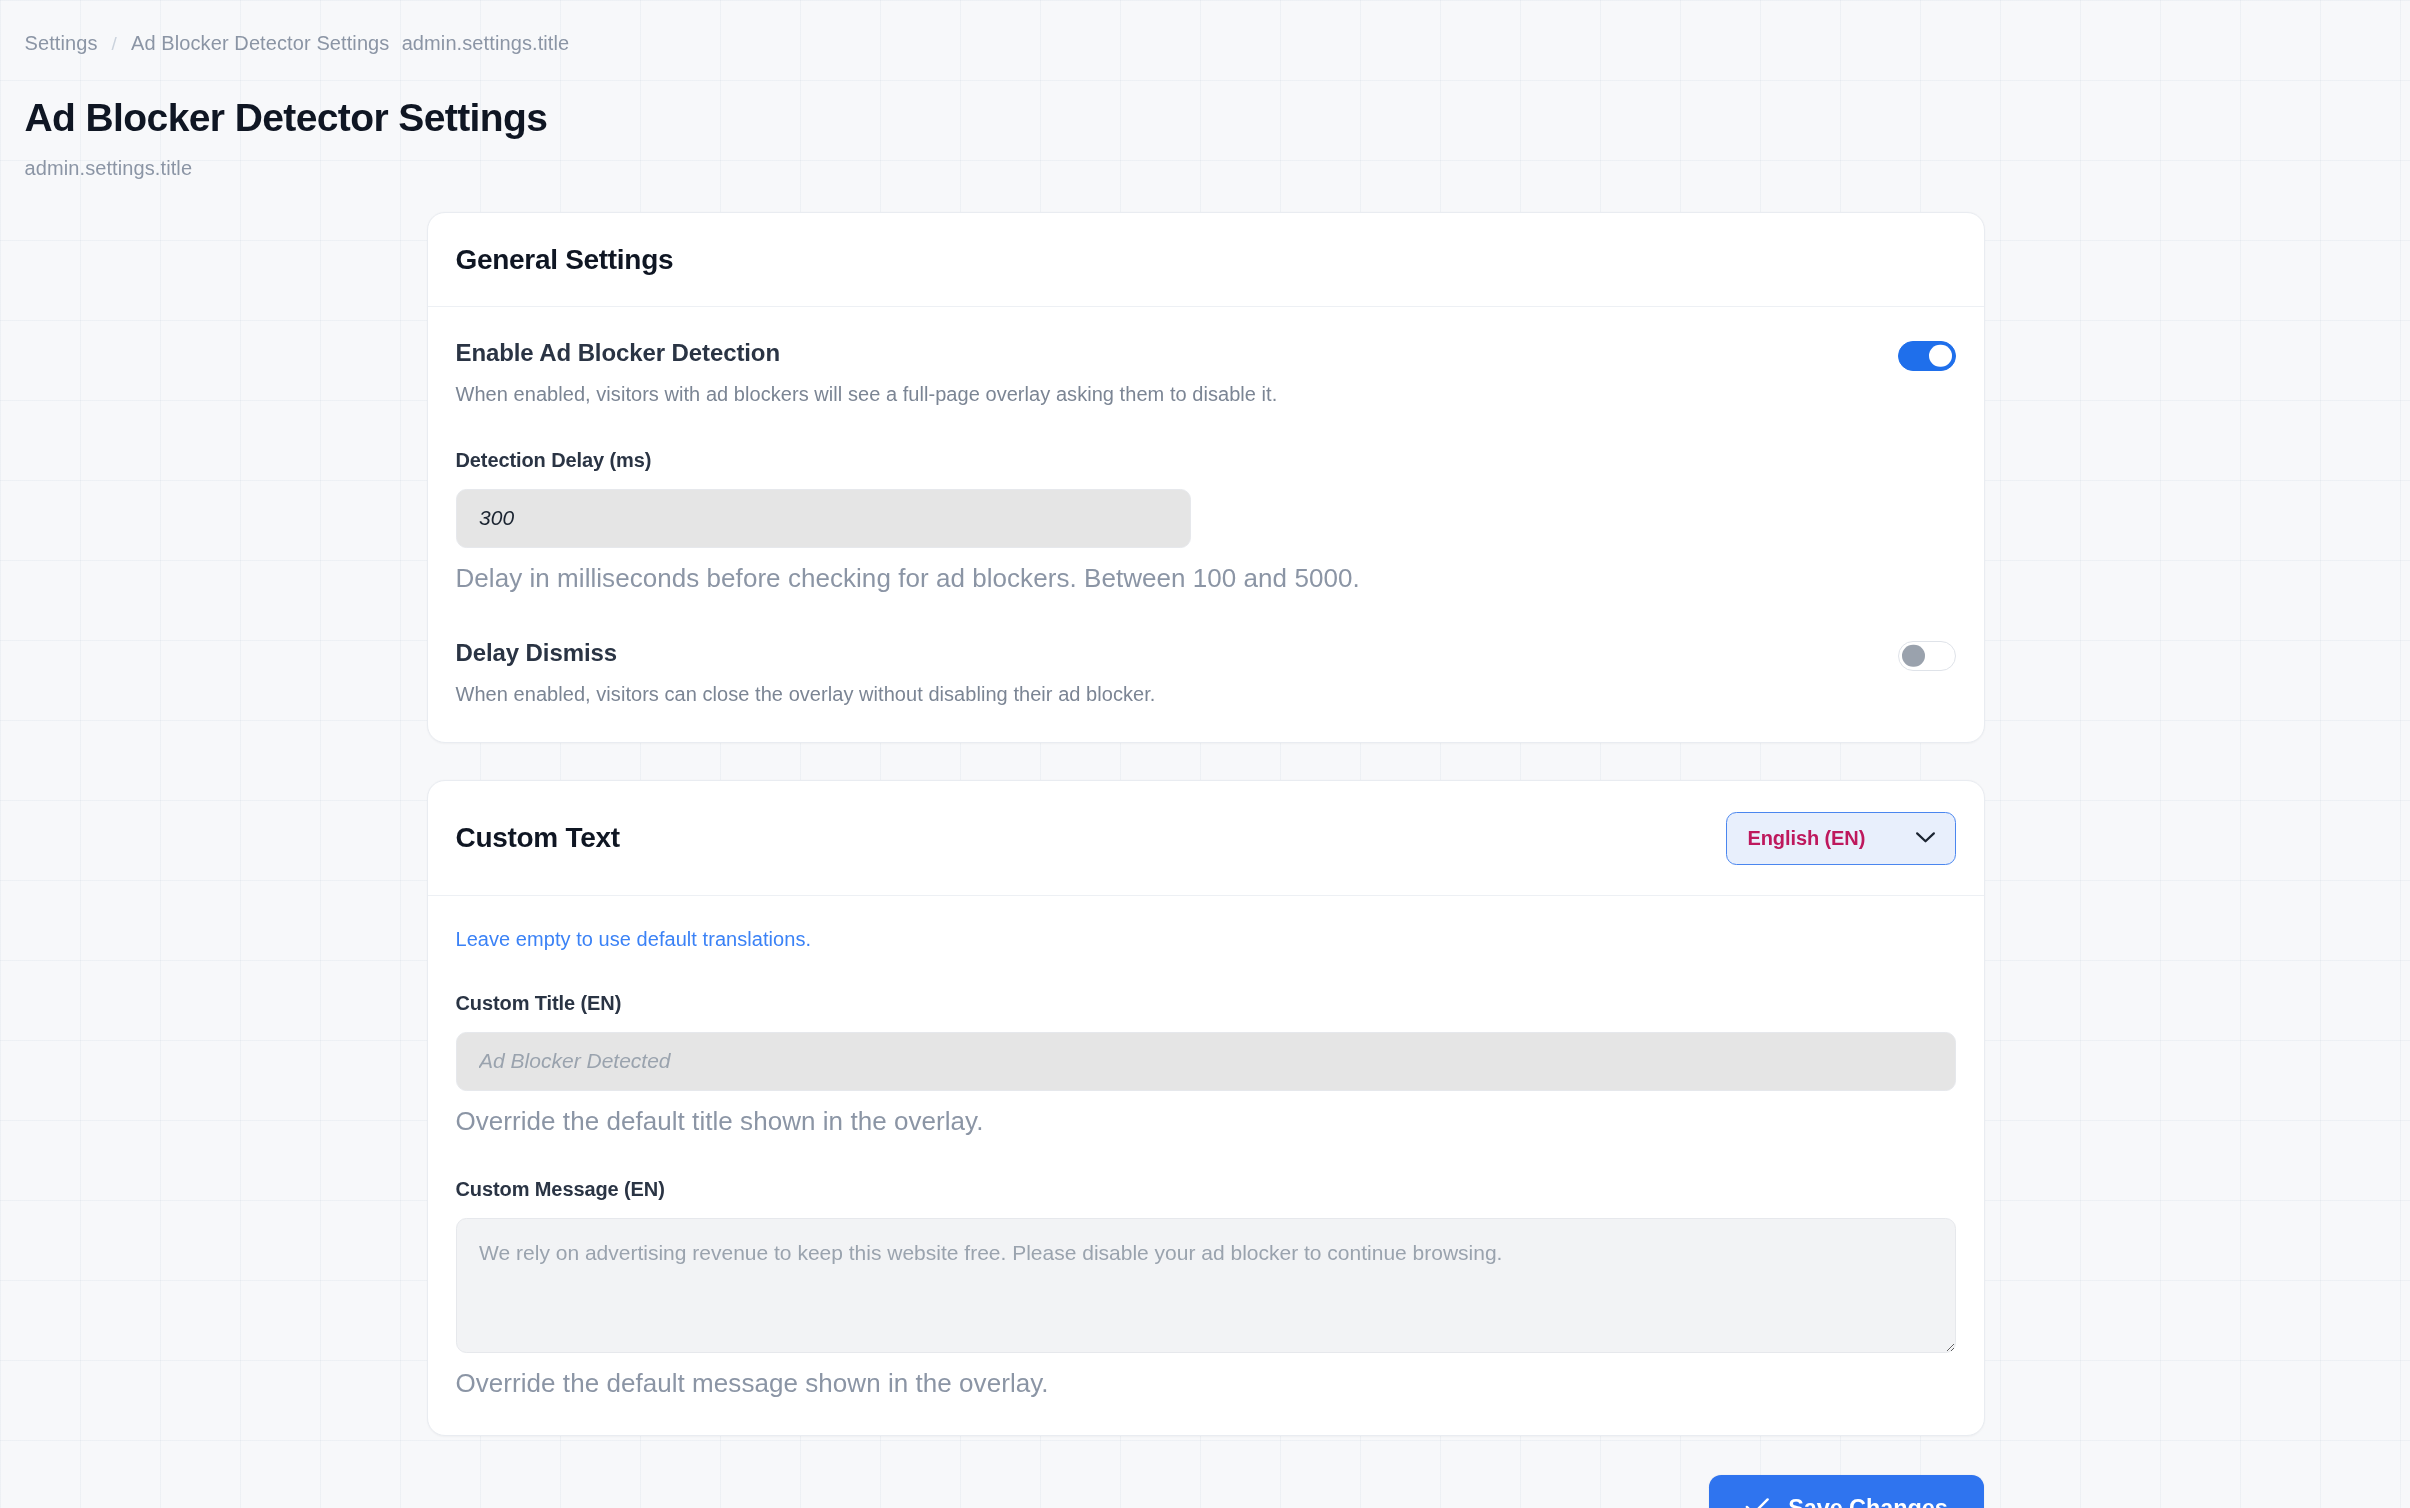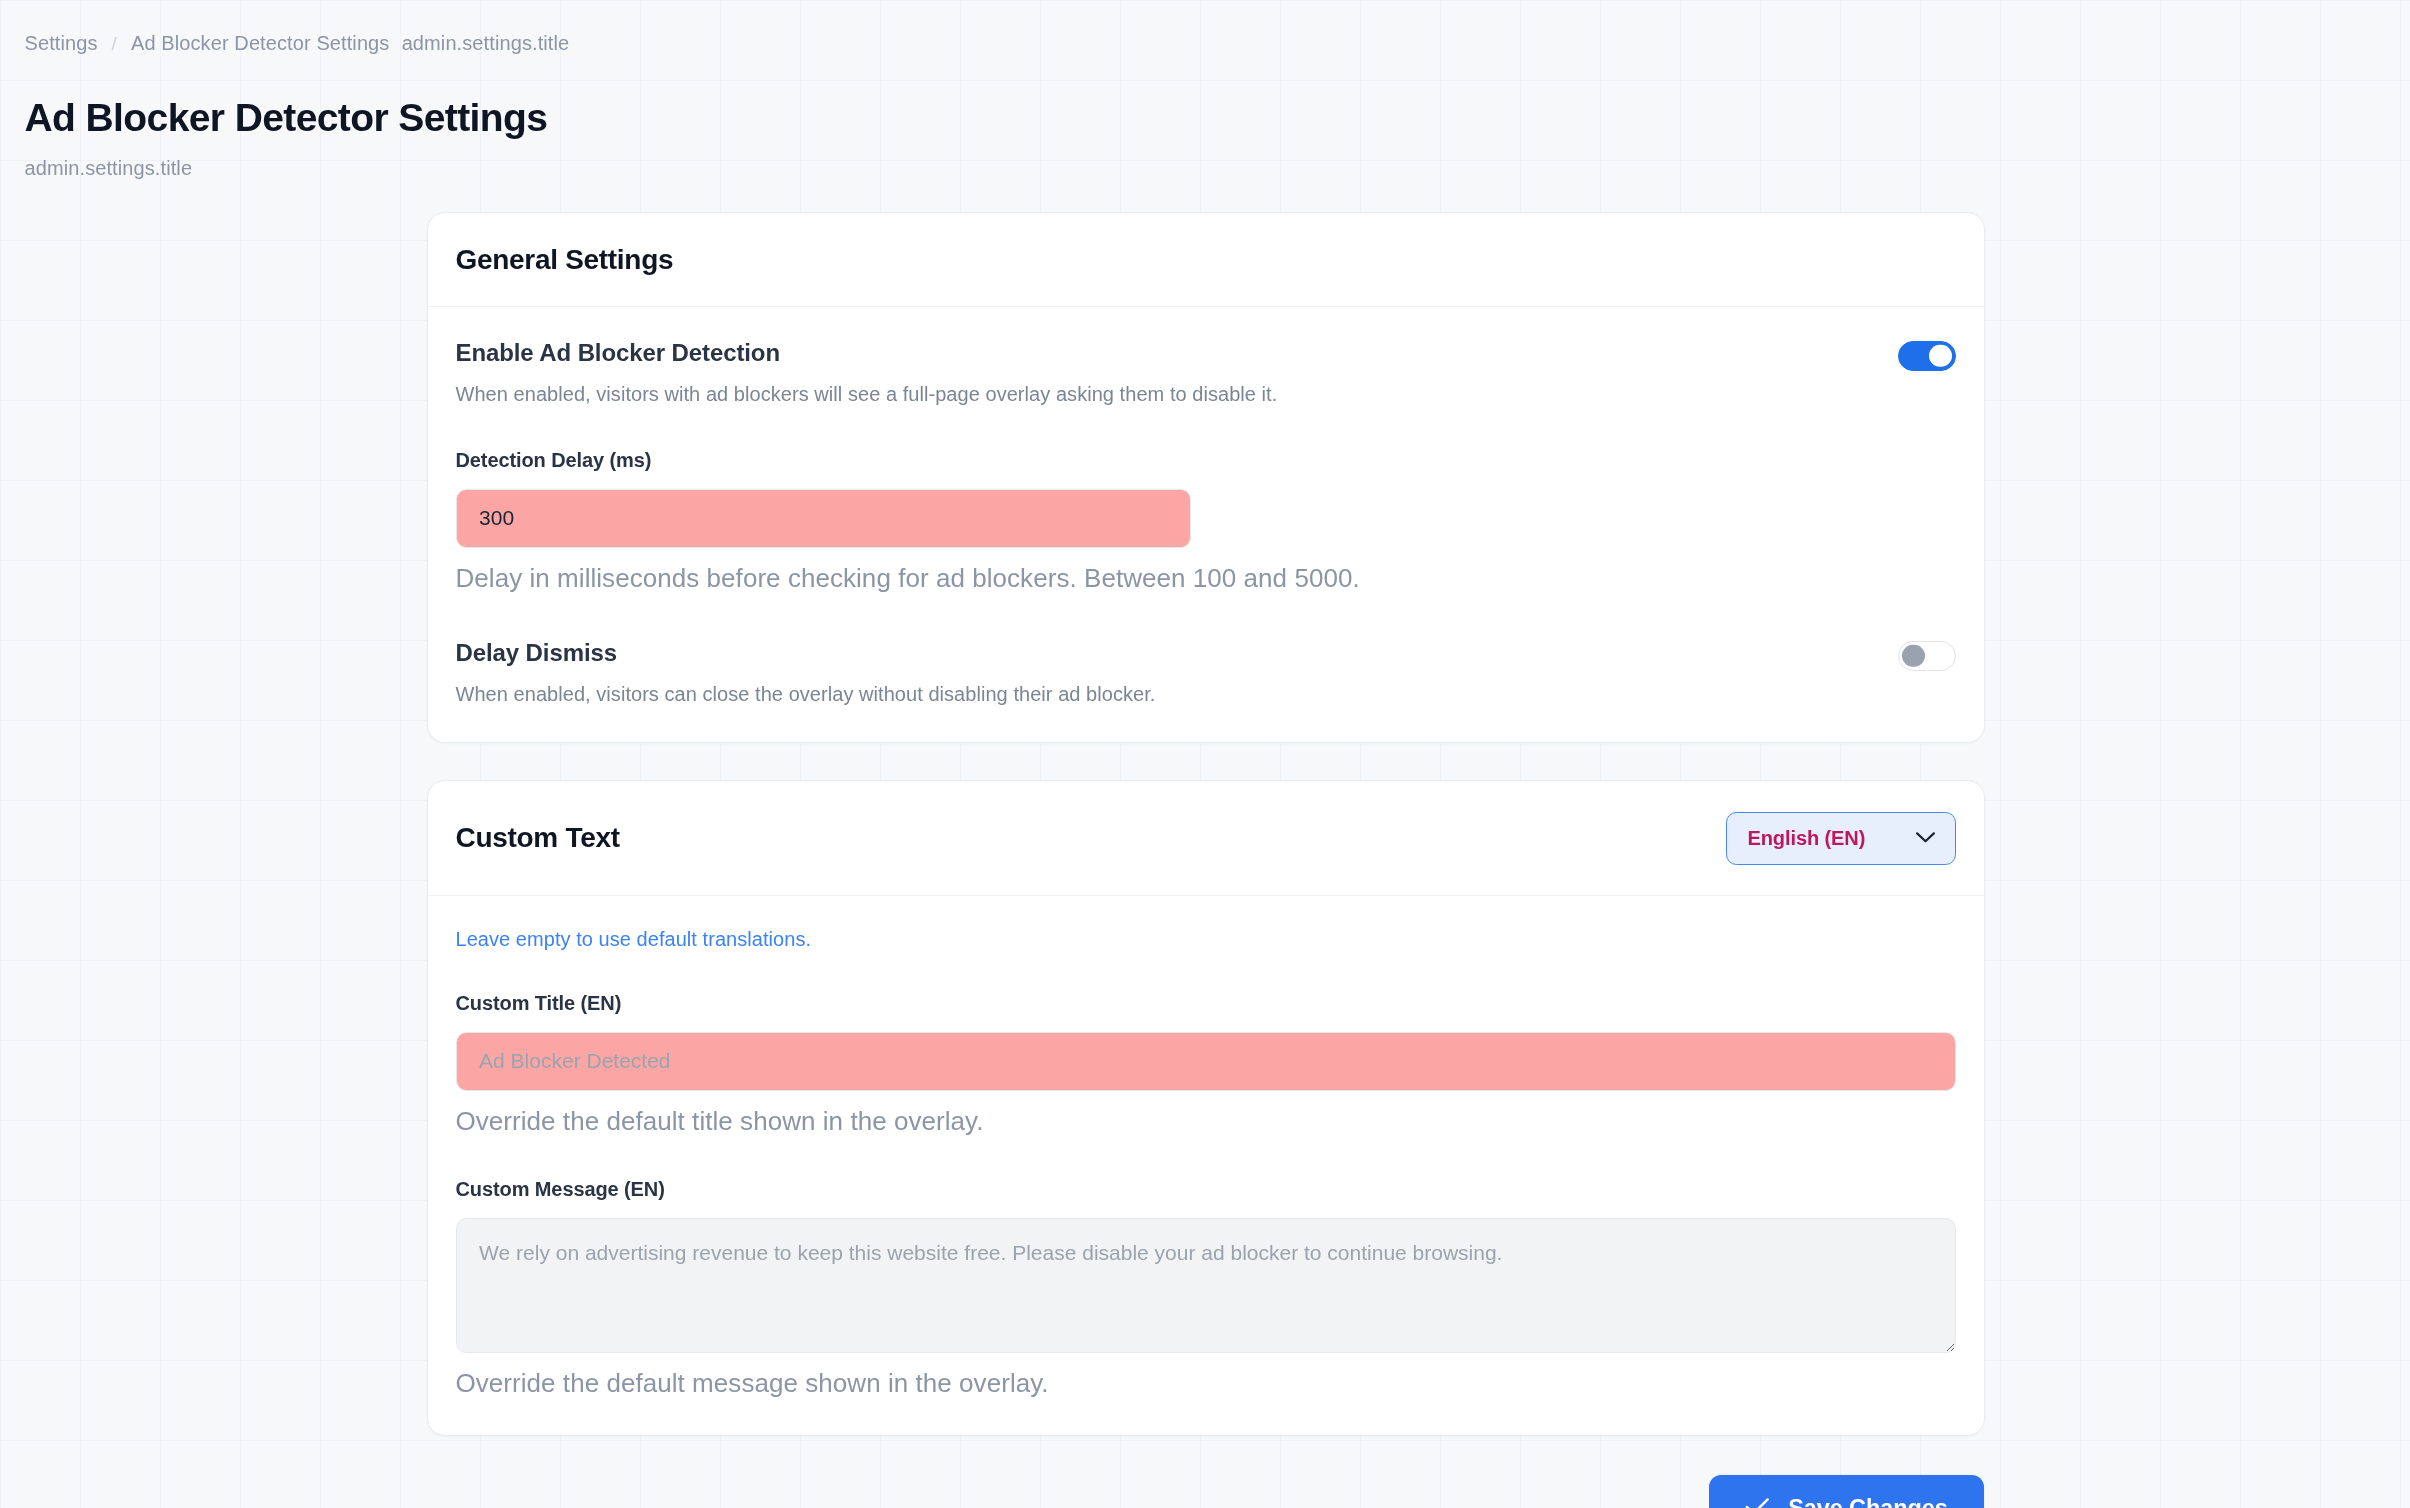--- a/index.html
+++ b/index.html
@@ -165,28 +165,29 @@
     color: #2a3444;
     letter-spacing: -0.1px;
     display: block;
   }
 
   .text-input {
     display: block;
     width: 735px;
     height: 59px;
     margin-top: 17px;
-    background: #fca5a5;
+    background: #e5e5e5;
     border: 0.9px solid #e6e8ec;
     border-radius: 10.4px;
     padding: 0 22.6px;
     font-family: "Liberation Sans", sans-serif;
     font-size: 21px;
     color: #1b2431;
     outline: none;
+    font-style: italic;
   }
   .text-input.full { width: 100%; }
   .text-input::placeholder { color: #9aa3ae; }
 
   .field-hint {
     font-size: 26px;
     color: #8b95a5;
     margin-top: 15px;
     letter-spacing: 0.05px;
   }

